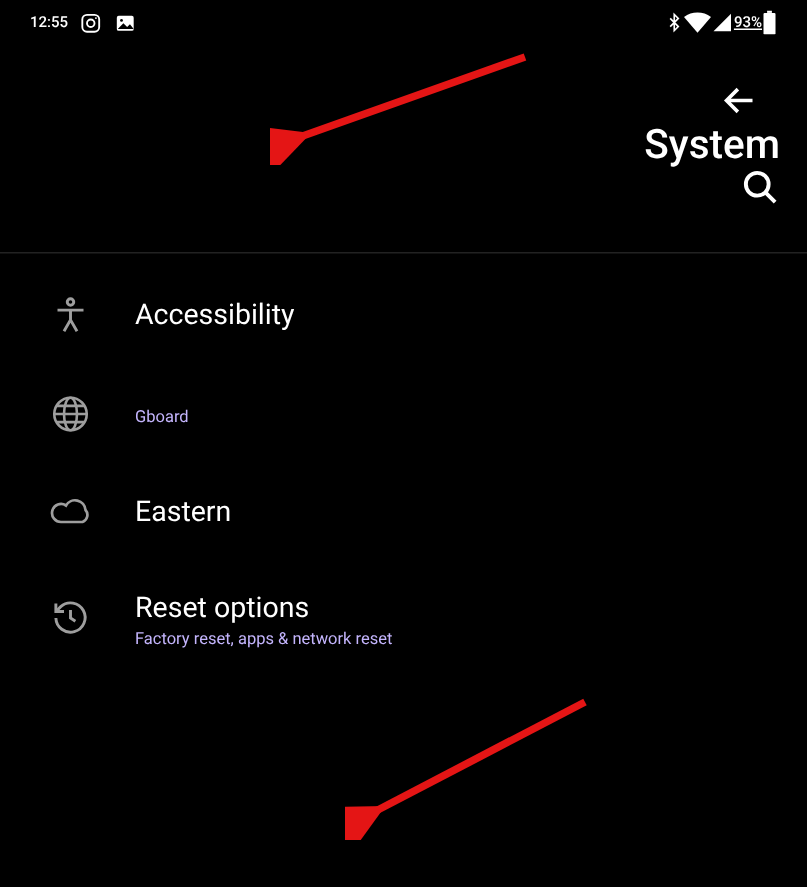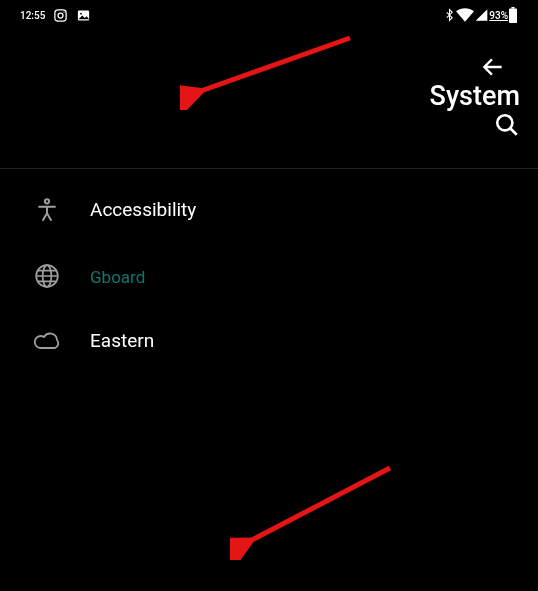--- a/index.html
+++ b/index.html
@@ -56,22 +56,22 @@
     justify-content: center;
     color: #9e9e9e;
   }
   .row .text-col { flex:1; }
   .row .label {
     font-size: 19px;
     color: #fff;
     line-height: 1.25;
   }
   .row .sub {
-    font-size: 17px;
-    color: #0f766e;
+    font-size: 11px;
+    color: #c4b5fd;
     margin-top: 2px;
   }
   svg { display:block; }
   .arrow-anno { position:absolute; pointer-events:none; }
 </style>
 </head>
 <body>
 
 <div class="statusbar">
   <div class="left">
@@ -166,20 +166,33 @@
     <div class="icon-col">
       <svg width="28" height="22" viewBox="0 0 28 22" fill="none" stroke="#9e9e9e" stroke-width="1.8">
           <path d="M8 18 A6 6 0 1 1 11 7 A7 7 0 0 1 24 10 A5 5 0 0 1 22 18 Z"></path>
         </svg>
     </div>
     <div class="text-col">
       <div class="label">Eastern</div>
     </div>
   </div>
 
+  <div class="row">
+    <div class="icon-col">
+      <svg width="26" height="26" viewBox="0 0 24 24" fill="none" stroke="#9e9e9e" stroke-width="1.8">
+          <path d="M3 12 A9 9 0 1 0 6 5 L3 8"></path>
+          <path d="M3 3 L3 8 L8 8"></path>
+          <path d="M12 7 L12 12 L15 14"></path>
+        </svg>
+    </div>
+    <div class="text-col">
+      <div class="label">Reset options</div>
+      <div class="sub">Factory reset, apps &amp; network reset</div>
+    </div>
+  </div>
 
 </div>
 
 <svg class="arrow-anno" style="left:180px; top:30px;" width="180" height="80">
   <defs>
       <marker id="ah1" markerWidth="8" markerHeight="8" refX="2" refY="4" orient="auto">
         <path d="M8 0 L0 4 L8 8 Z" fill="#e41515"></path>
       </marker>
     </defs>
   <line x1="170" y1="8" x2="18" y2="62" stroke="#e41515" stroke-width="5" marker-end="url(#ah1)"></line>

